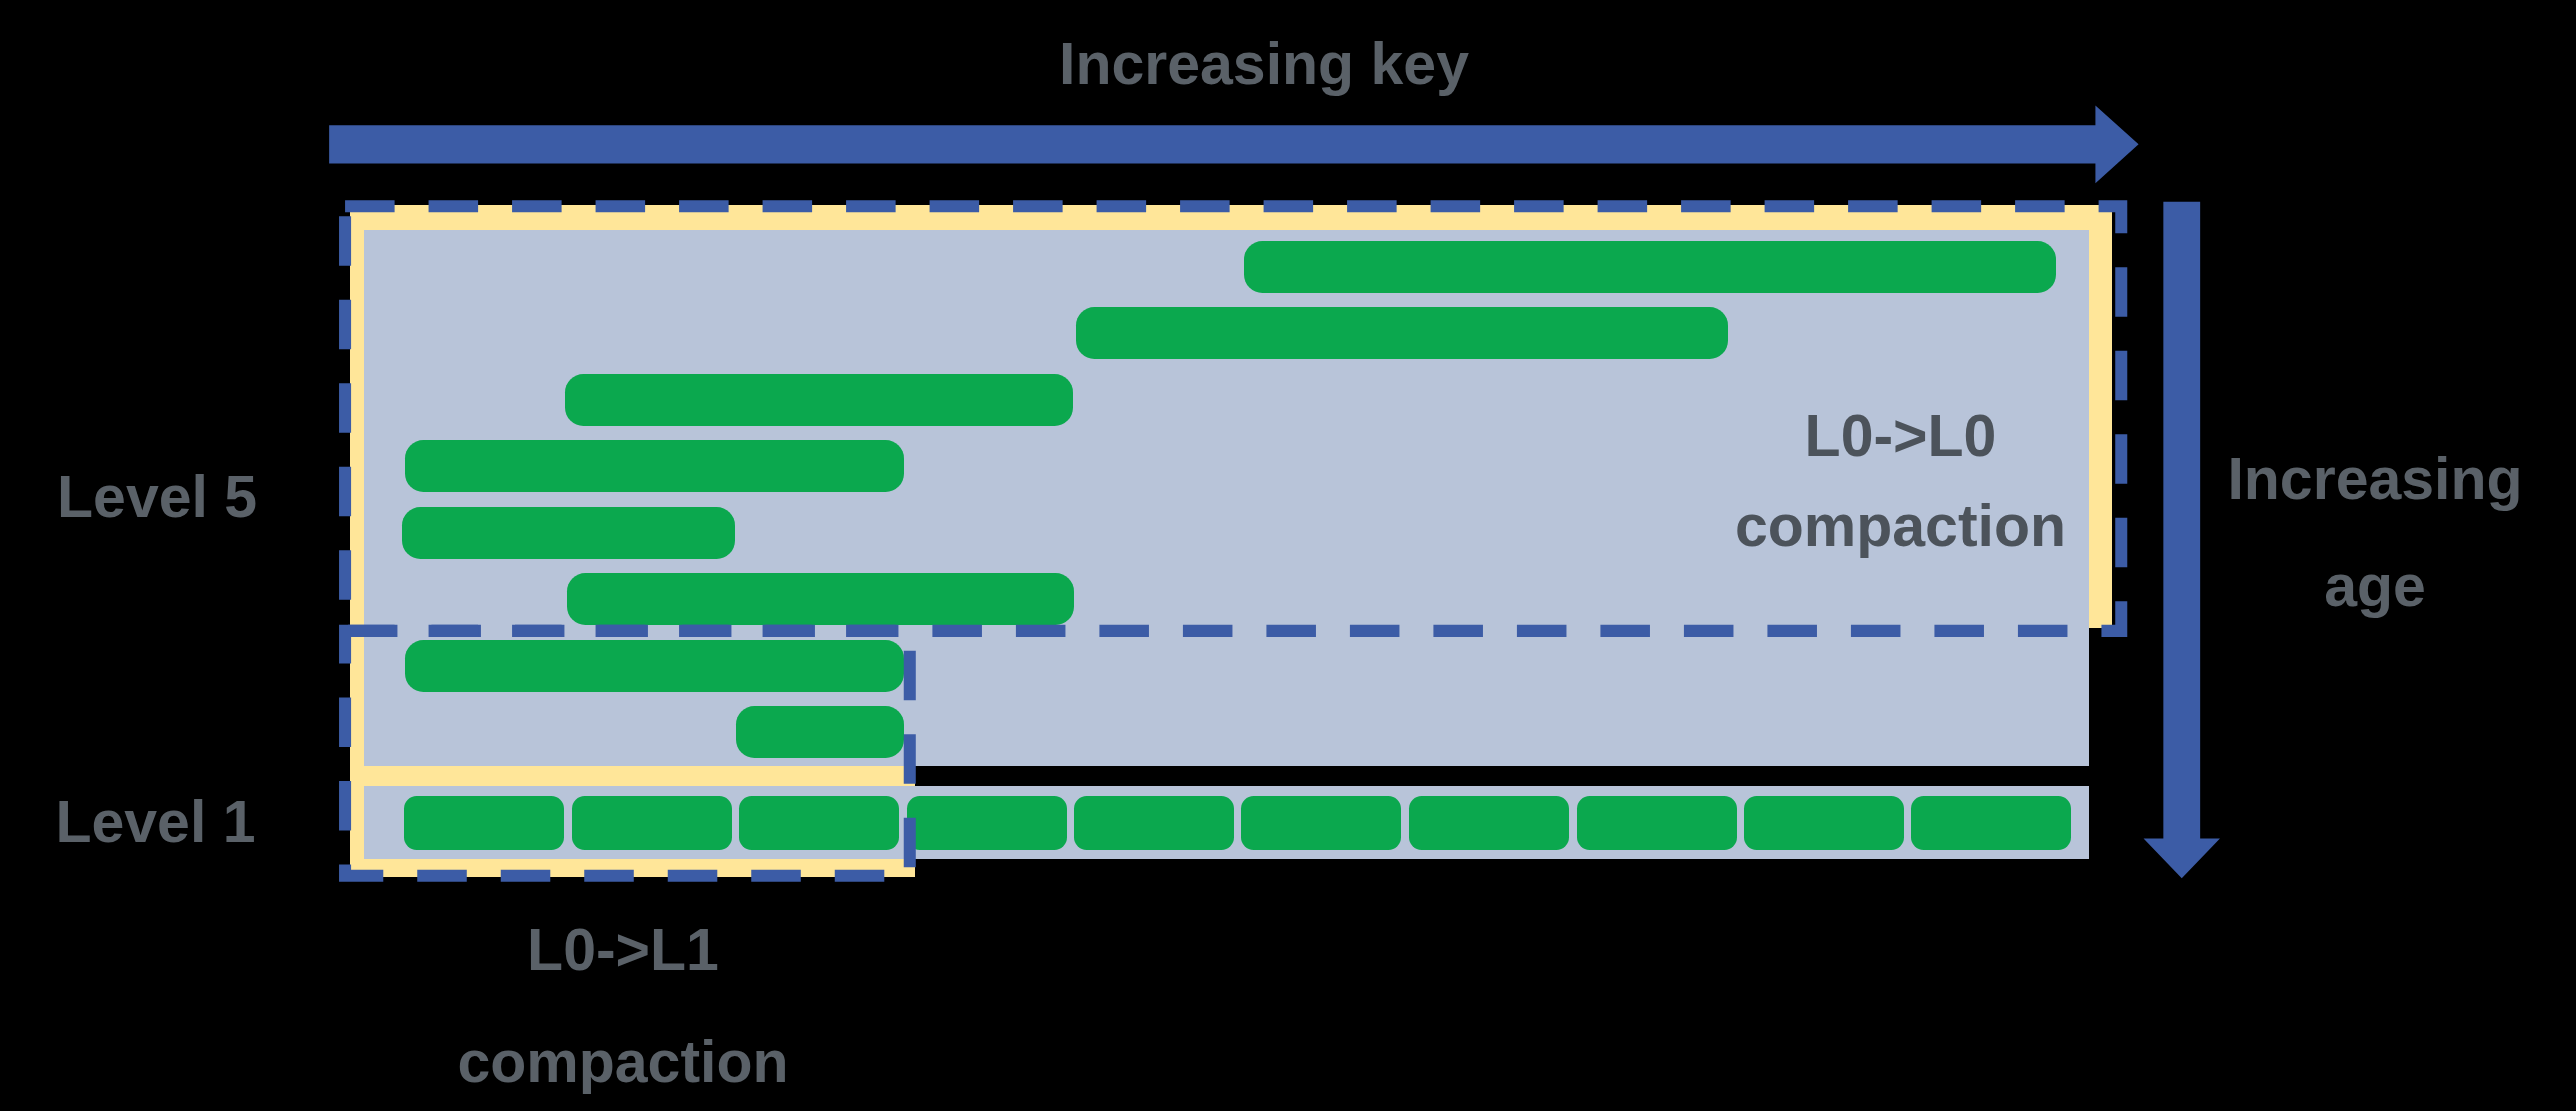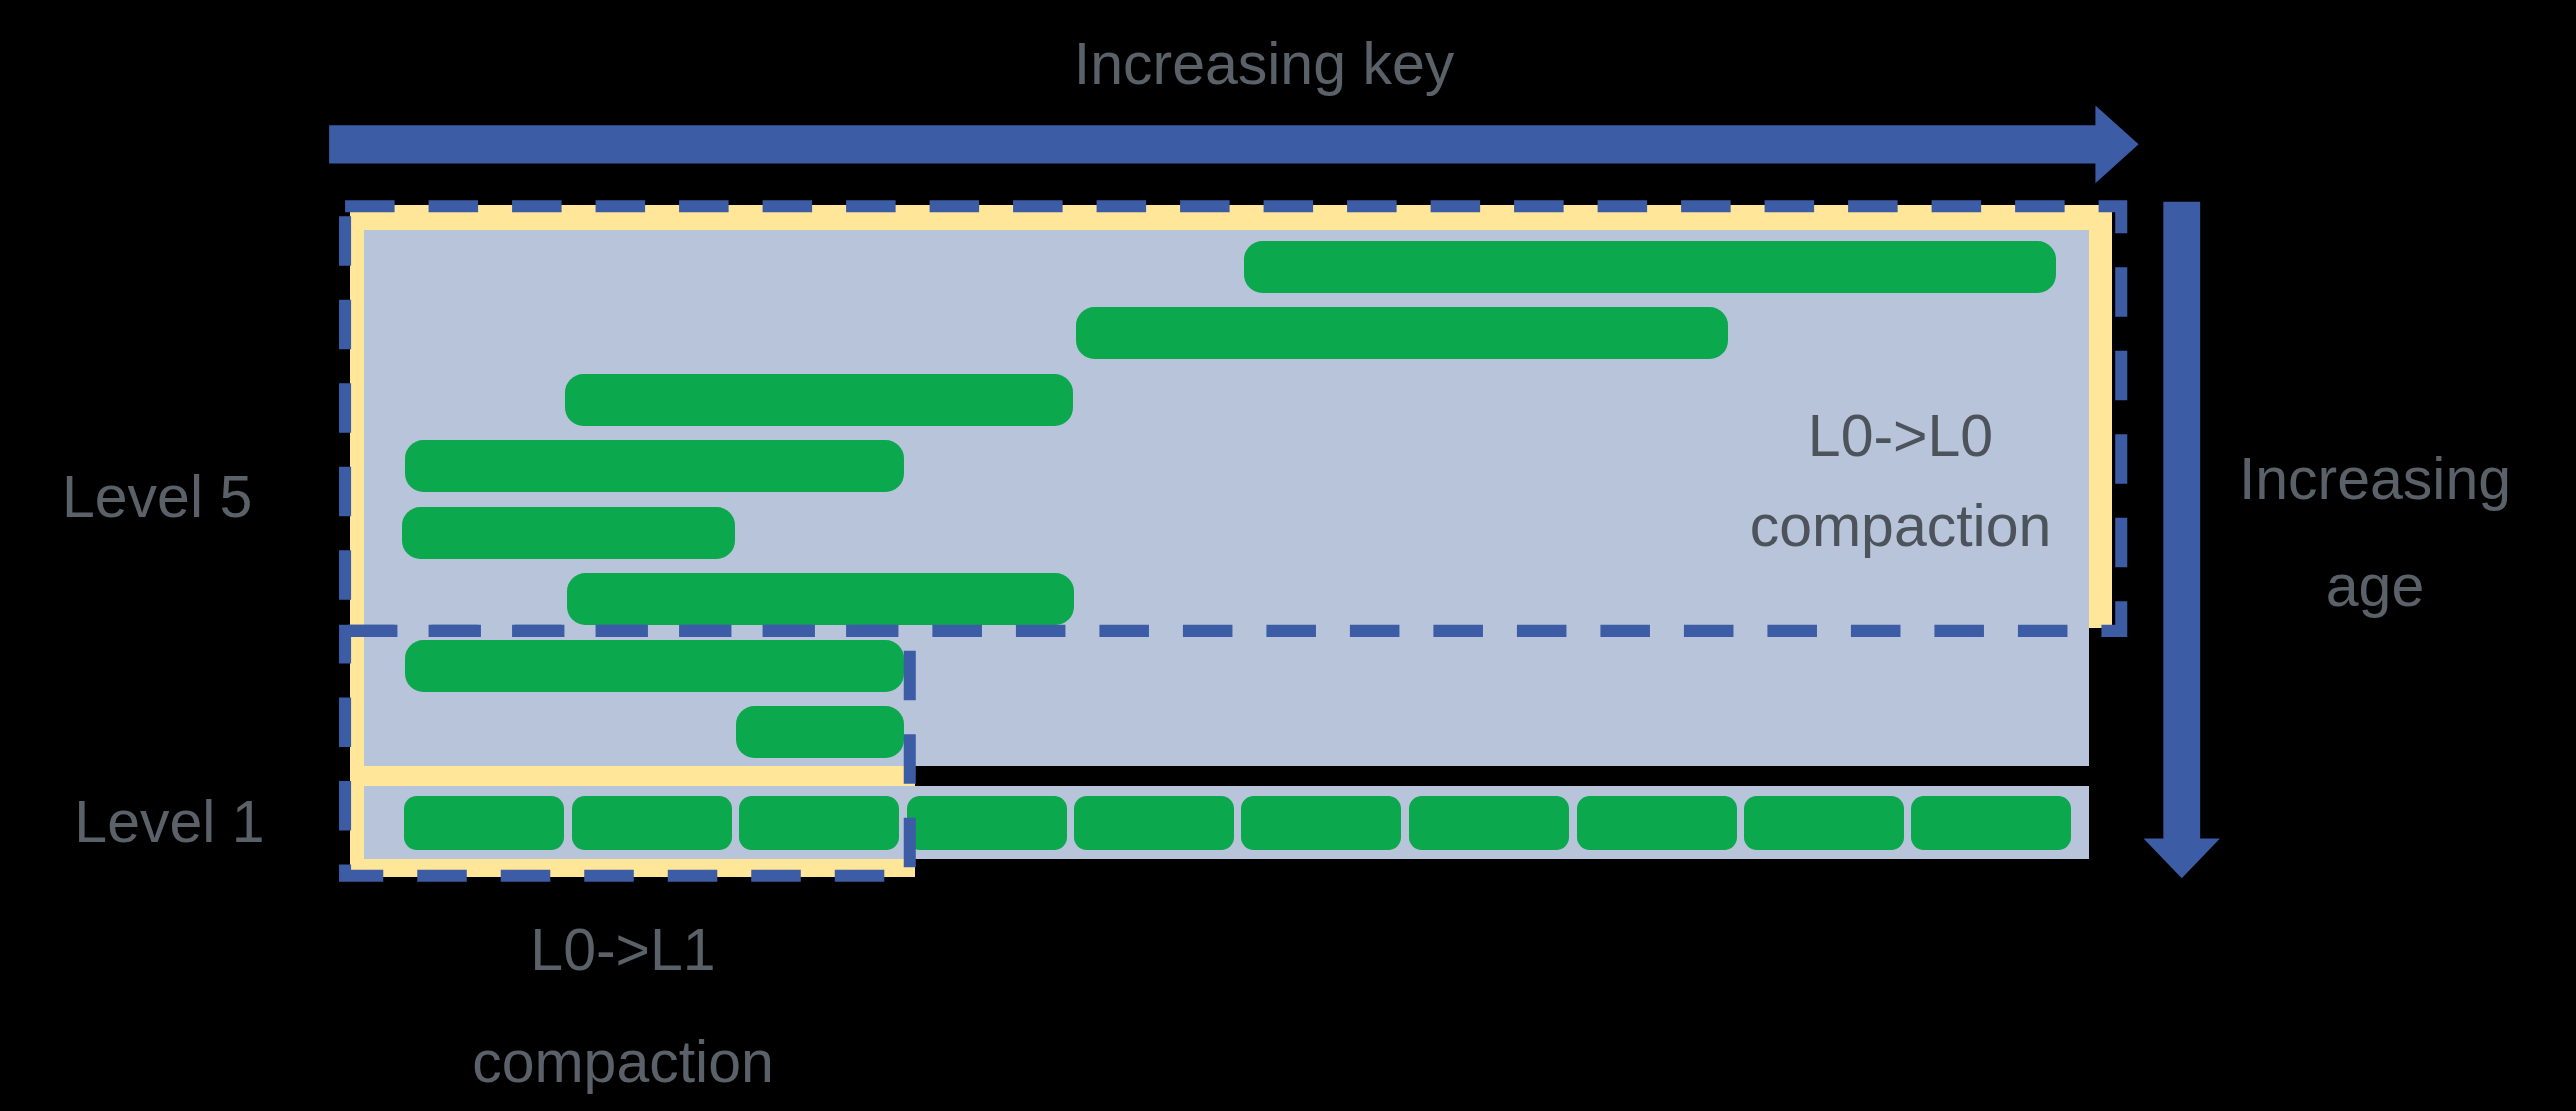--- a/index.html
+++ b/index.html
@@ -2,34 +2,35 @@
 <html style="--bg: #000000; --label-gray: #5A6168; --label-dark: #4C535B;font-size:11.3px"><head>
 <meta charset="utf-8">
 <style>
   html,body{margin:0;padding:0;background:#000;}
   #canvas{
     position:relative;
     width:2576px;height:1111px;
     background:var(--bg,#000);
     overflow:hidden;
     font-family:"Liberation Sans", sans-serif;
+    font-weight:bold;
   }
   .fill-rect{position:absolute;}
   .sstable{position:absolute;border-radius:18.4px;}
   #overlay{position:absolute;left:0;top:0;z-index:5;}
   .diagram-label{
     position:absolute;z-index:6;
     font-size:59px;line-height:106px;
     text-align:center;white-space:pre-line;
   }
   .lbl-gray{color:var(--label-gray);}
   .lbl-dark{color:var(--label-dark);}
   #label-increasing-key{left:910px;top:10.6px;width:708px;}
   #label-level0{left:15.6px;top:444px;width:283px;}
-  #label-level1{left:28px;top:769px;width:283px;}
+  #label-level1{left:14px;top:769px;width:283px;}
   #label-l0l0{left:1621px;top:391px;width:559px;line-height:90px;}
   #label-l0l1{left:340px;top:894px;width:566px;line-height:112px;}
   #label-increasing-age{left:2166px;top:426px;width:418px;line-height:107px;}
 </style>
 </head>
 <body>
 
 <div id="canvas">
 
   <div id="shape-layer">

